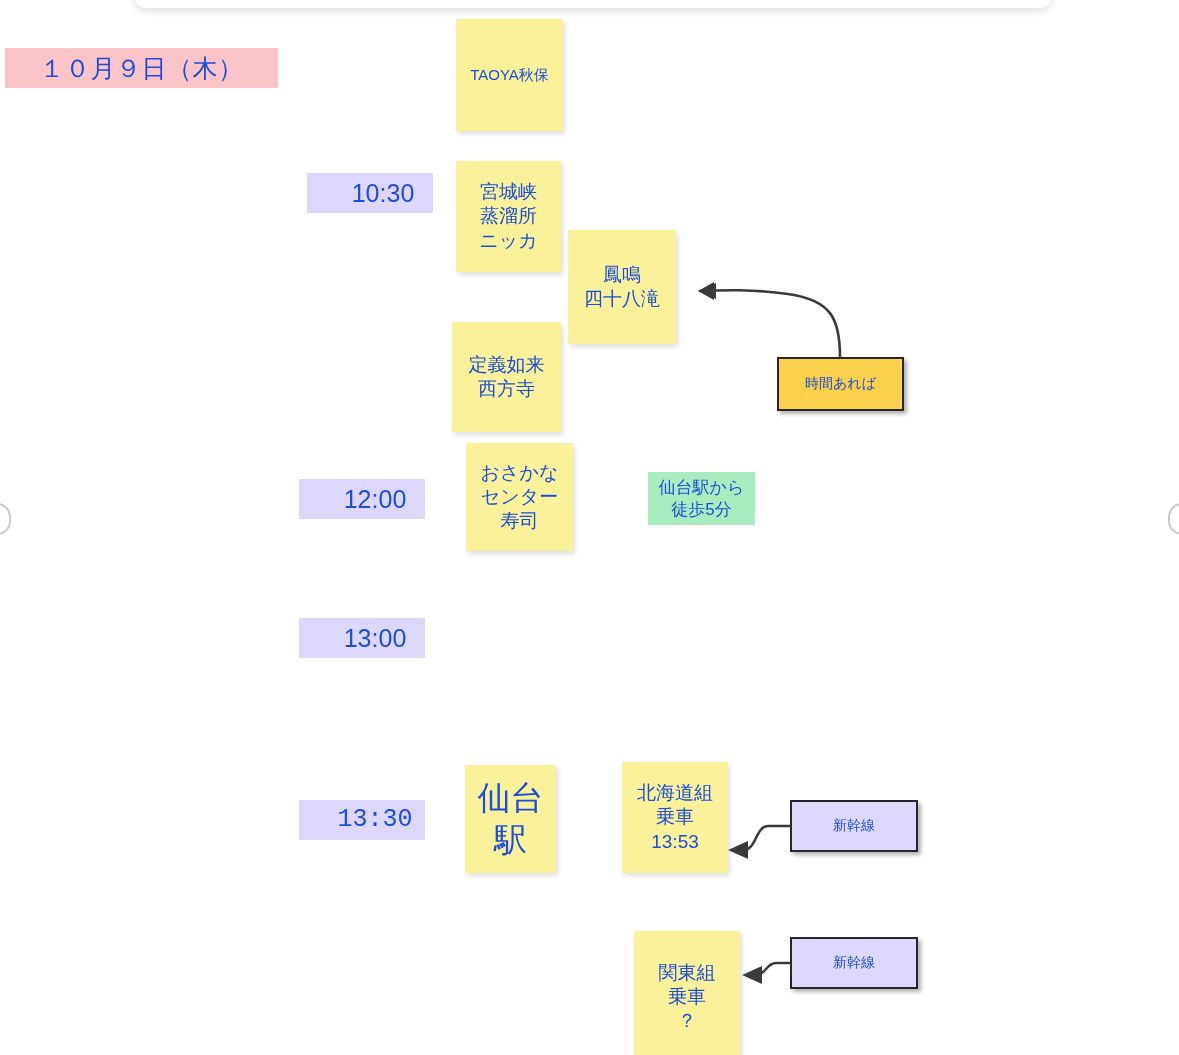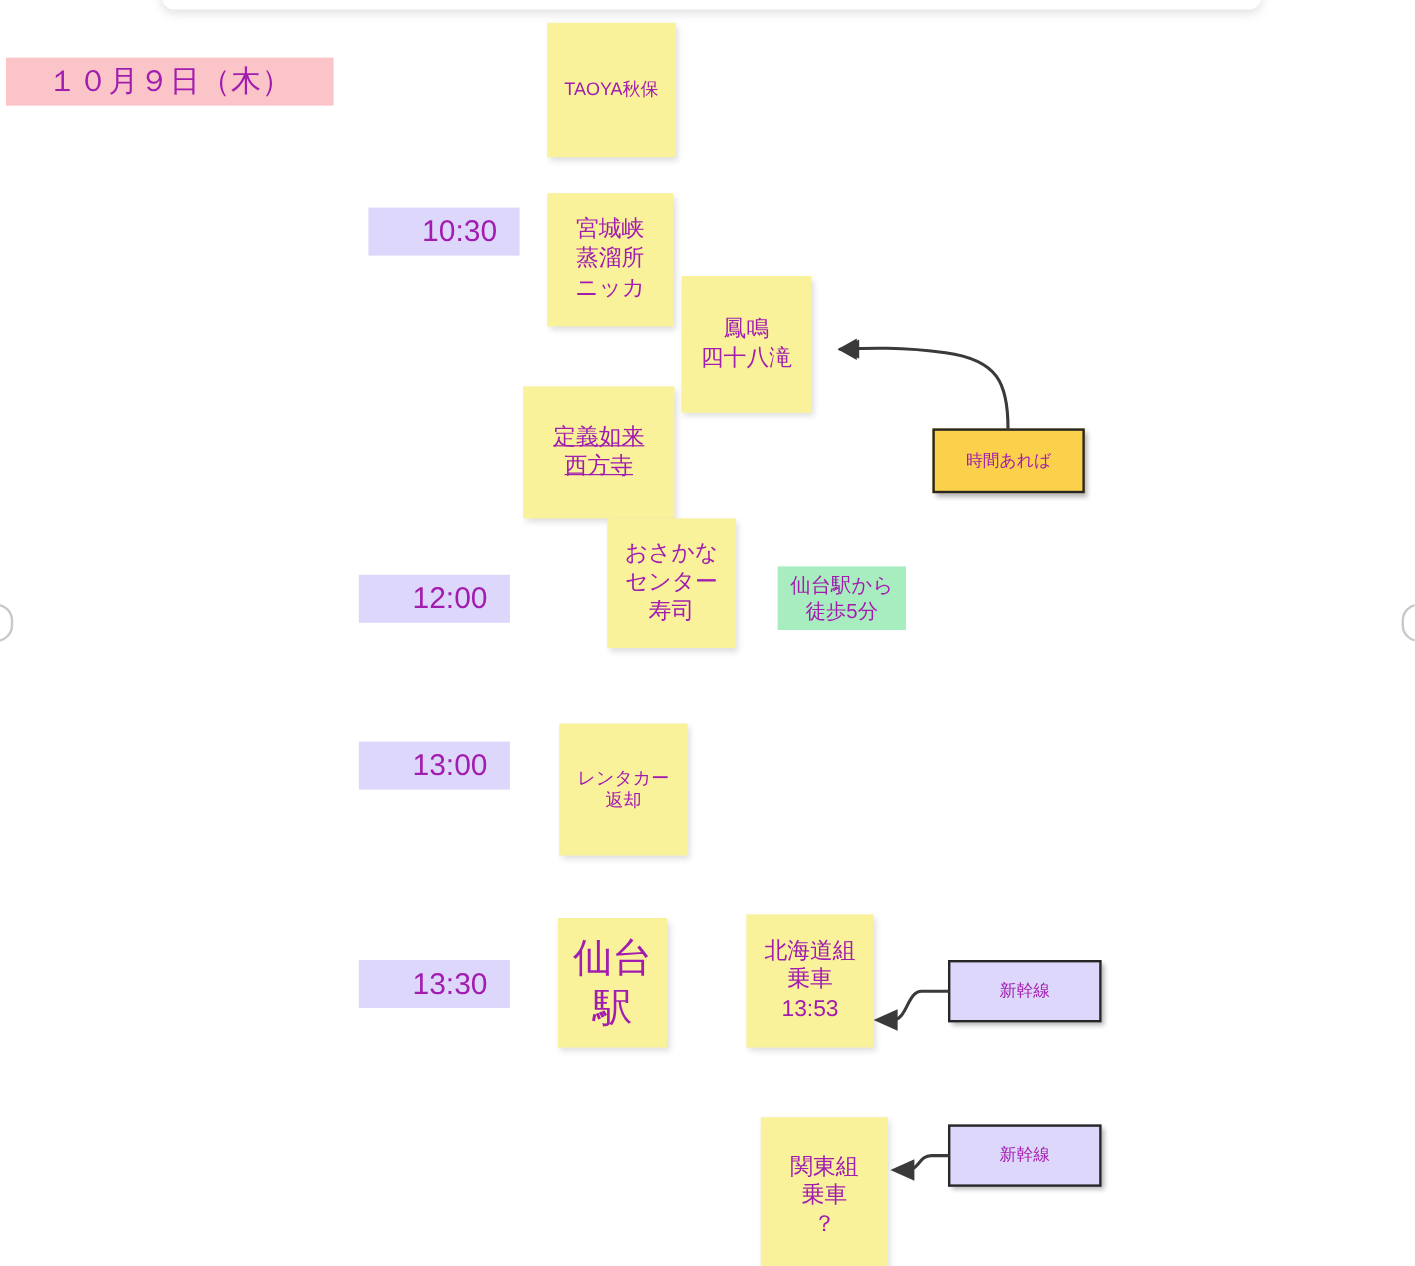--- a/index.html
+++ b/index.html
@@ -58,21 +58,21 @@
   }
 
   
   .node {
     position: absolute;
     box-sizing: border-box;
     display: flex;
     align-items: center;
     justify-content: center;
     text-align: center;
-    color: #a21caf;
+    color: #1d4ed8;
     white-space: pre-line;
     line-height: 1.28;
   }
 
   
   .sticky {
     background: #faf29b;
     box-shadow: 2px 3px 5px rgba(0,0,0,0.13);
     font-size: 19px;
   }
@@ -141,40 +141,38 @@
   <div class="edge-handle right"></div>
 
   <div class="node chip-date" style="left:5px; top:48px; width:273px; height:40px;">１０月９日（木）</div>
 
   <div class="node chip-time" style="left:307px; top:173px; width:126px; height:40px;">10:30</div>
 
   <div class="node chip-time" style="left:299px; top:479px; width:126px; height:40px;">12:00</div>
 
   <div class="node chip-time" style="left:299px; top:618px; width:126px; height:40px;">13:00</div>
 
-  <div class="node chip-time" style="left:299px; top:800px; width:126px; height:40px;">13:30</div>
+  <div class="node chip-time" style="left:299px; top:800px; width:126px; height:40px;font-family:Liberation Mono, monospace;">13:30</div>
 
   <div class="node sticky small" style="left:456px; top:19px; width:107px; height:112px;">TAOYA秋保</div>
 
   <div class="node sticky" style="left:456px; top:161px; width:105px; height:111px;">宮城峡
 蒸溜所
 ニッカ</div>
 
   <div class="node sticky" style="left:568px; top:230px; width:108px; height:114px;">鳳鳴
 四十八滝</div>
 
-  <div class="node sticky" style="left:436px; top:322px; width:126px; height:110px;text-decoration:underline;">定義如来
+  <div class="node sticky" style="left:452px; top:322px; width:109px; height:110px;">定義如来
 西方寺</div>
 
-  <div class="node sticky" style="left:466px; top:432px; width:107px; height:108px;margin-left:40px;">おさかな
+  <div class="node sticky" style="left:466px; top:443px; width:107px; height:108px;">おさかな
 センター
 寿司</div>
 
-  <div class="node sticky small" style="left:466px; top:603px; width:107px; height:110px;">レンタカー
-返却</div>
 
   <div class="node sticky big" style="left:465px; top:765px; width:91px; height:108px;">仙台駅</div>
 
   <div class="node sticky" style="left:622px; top:762px; width:106px; height:111px;">北海道組
 乗車
 13:53</div>
 
   <div class="node sticky" style="left:634px; top:911px; width:106px; height:132px;margin-top:20px;">関東組
 乗車
 ？</div>

